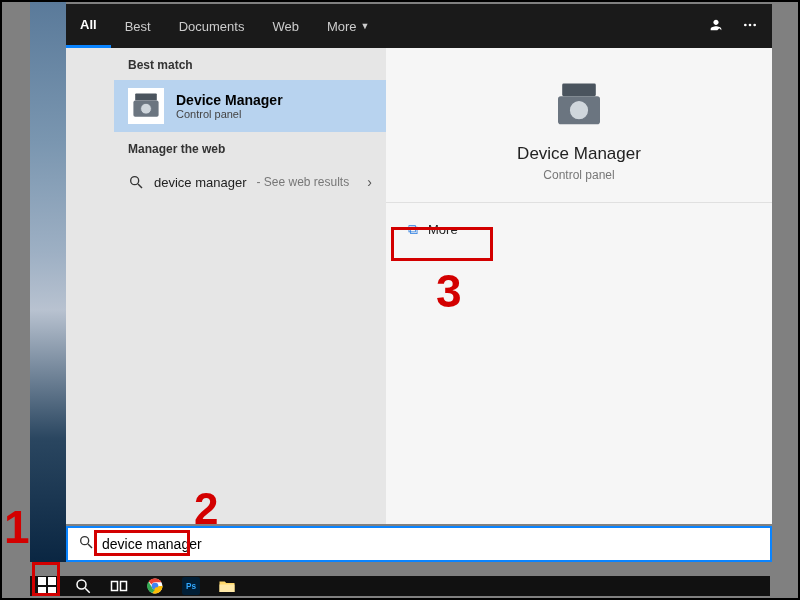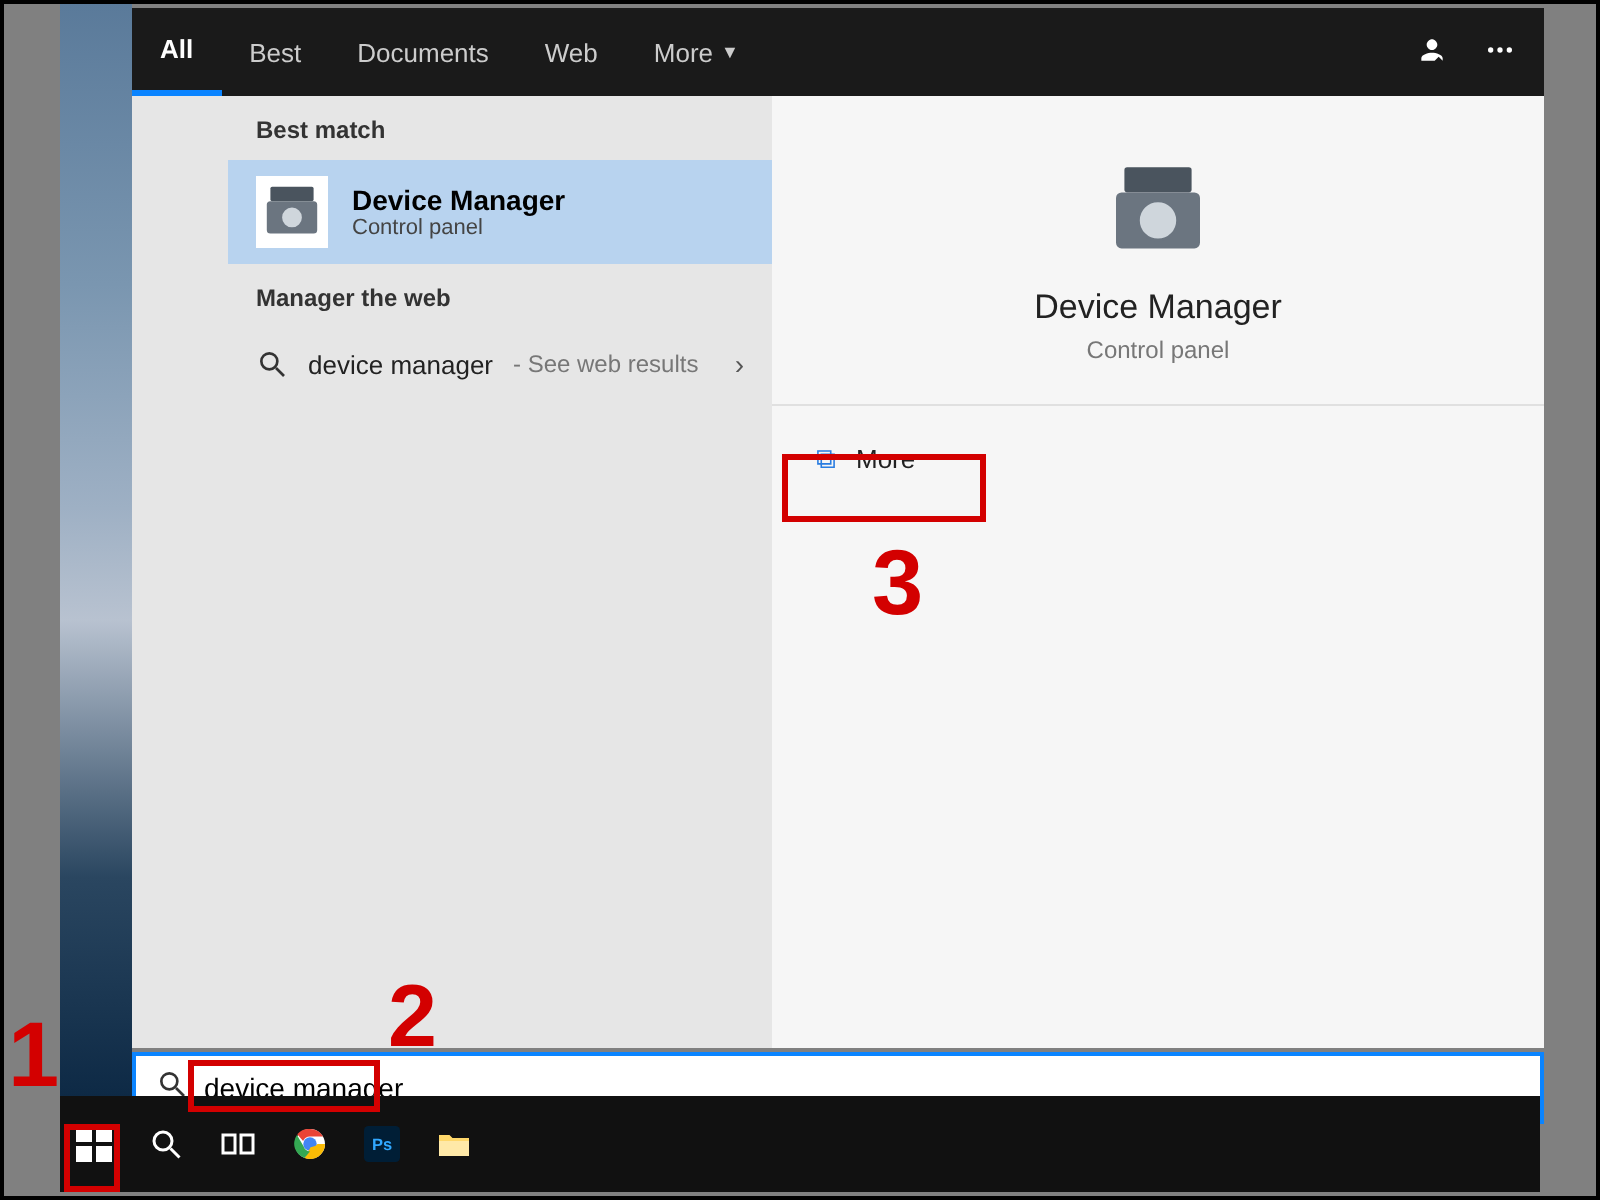--- a/index.html
+++ b/index.html
@@ -92,21 +92,21 @@
     background: #fff; border: 2px solid #0a84ff; display: flex; align-items: center;
     padding: 0 10px; gap: 8px;
   }
   .searchbox .mag svg { width: 16px; height: 16px; }
   .searchbox input {
     border: none; outline: none; font-size: 14px; flex: 1; background: transparent;
   }
 
   
   .taskbar {
-    position: absolute; left: 28px; bottom: 2px; right: 28px; height: 48px;
+    position: absolute; left: 28px; bottom: 2px; right: 28px; height: 20px;
     background: #111; display: flex; align-items: center; padding-left: 6px; gap: 14px;
   }
   .taskbar .tile { width: 22px; height: 22px; display:flex; align-items:center; justify-content:center; }
   .taskbar svg { width: 18px; height: 18px; }
 
   
   .devmgr-icon { width: 100%; height: 100%; }
   .devmgr-icon .body { fill: #6b7580; }
   .devmgr-icon .top { fill: #4a545e; }
   .devmgr-icon .lens { fill: #cfd6dc; stroke:#6b7580; stroke-width:1; }

